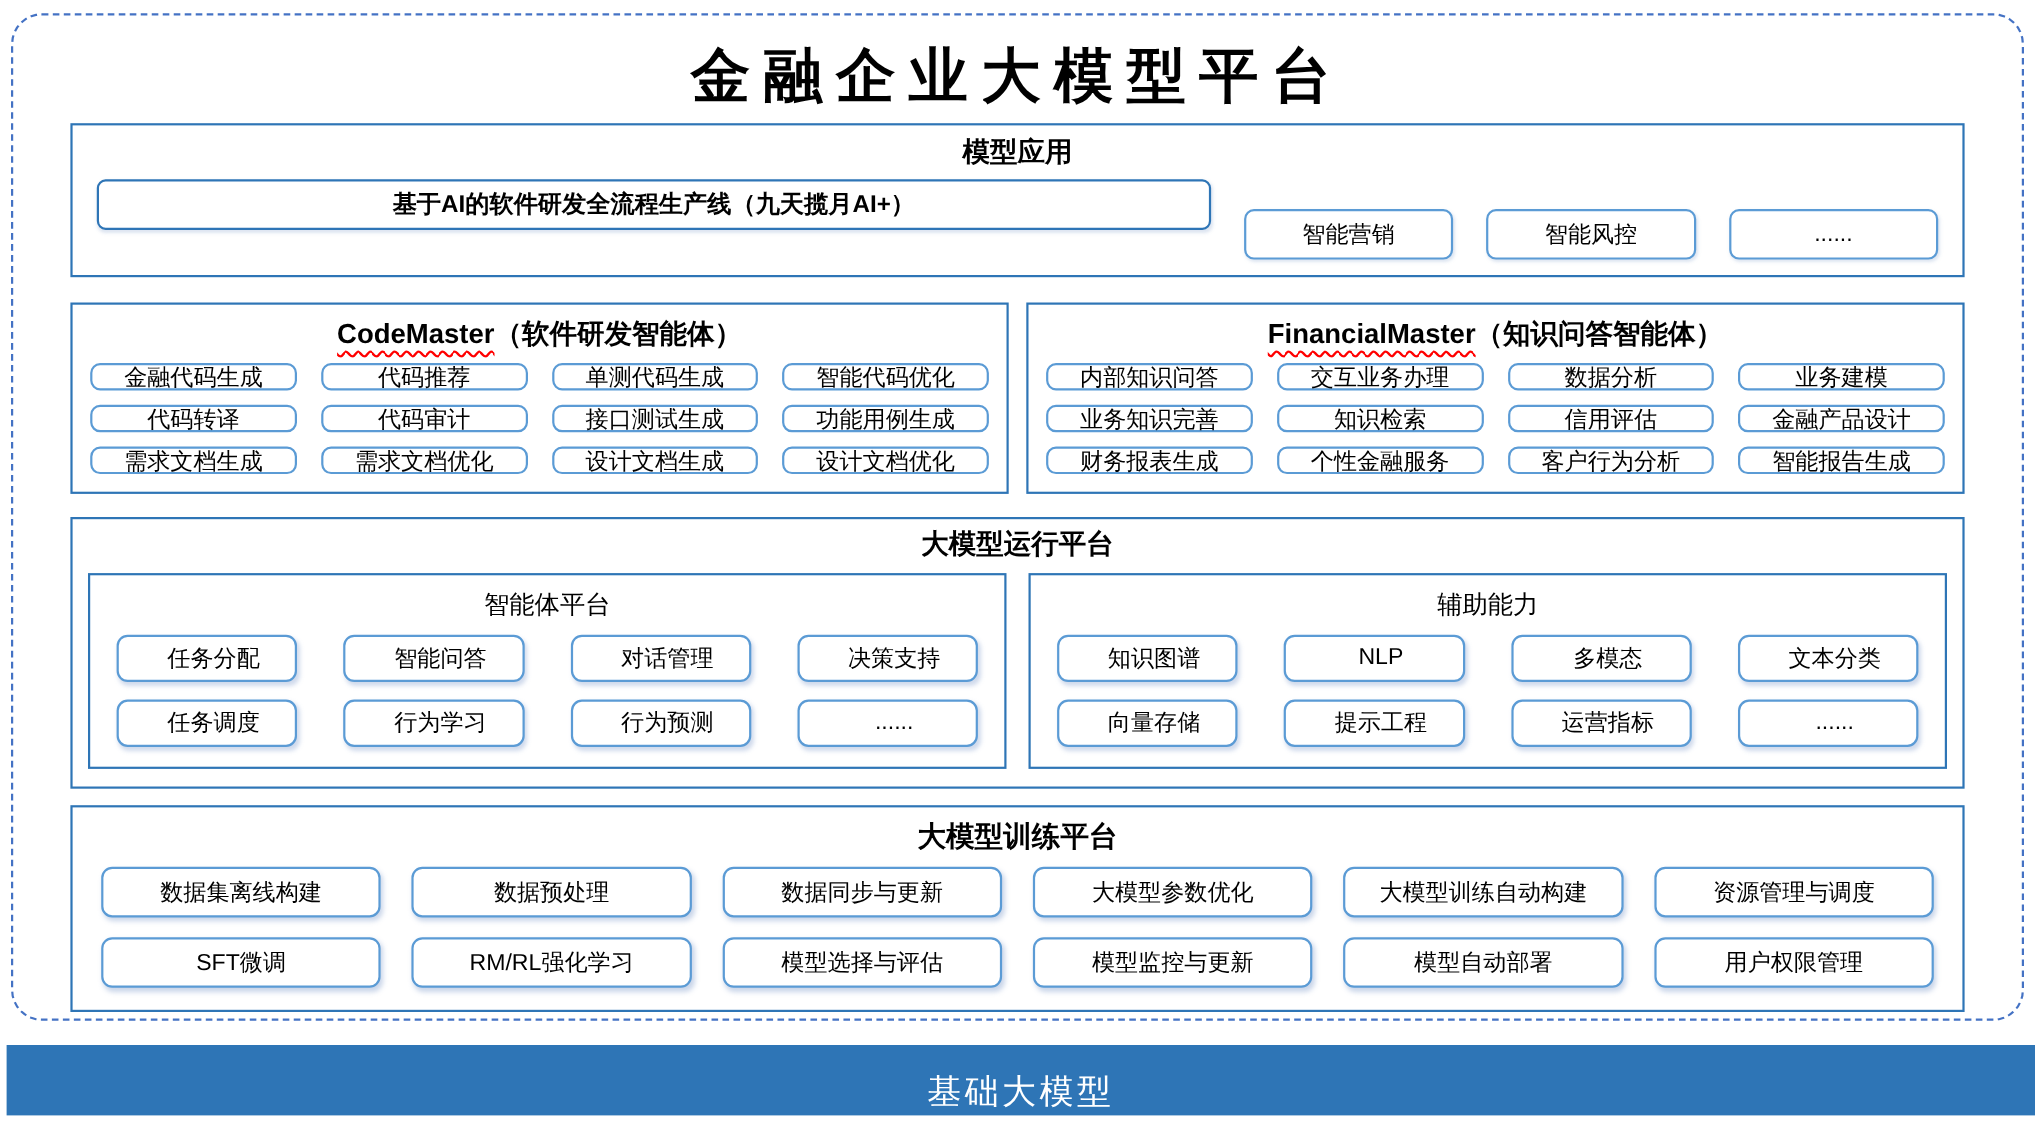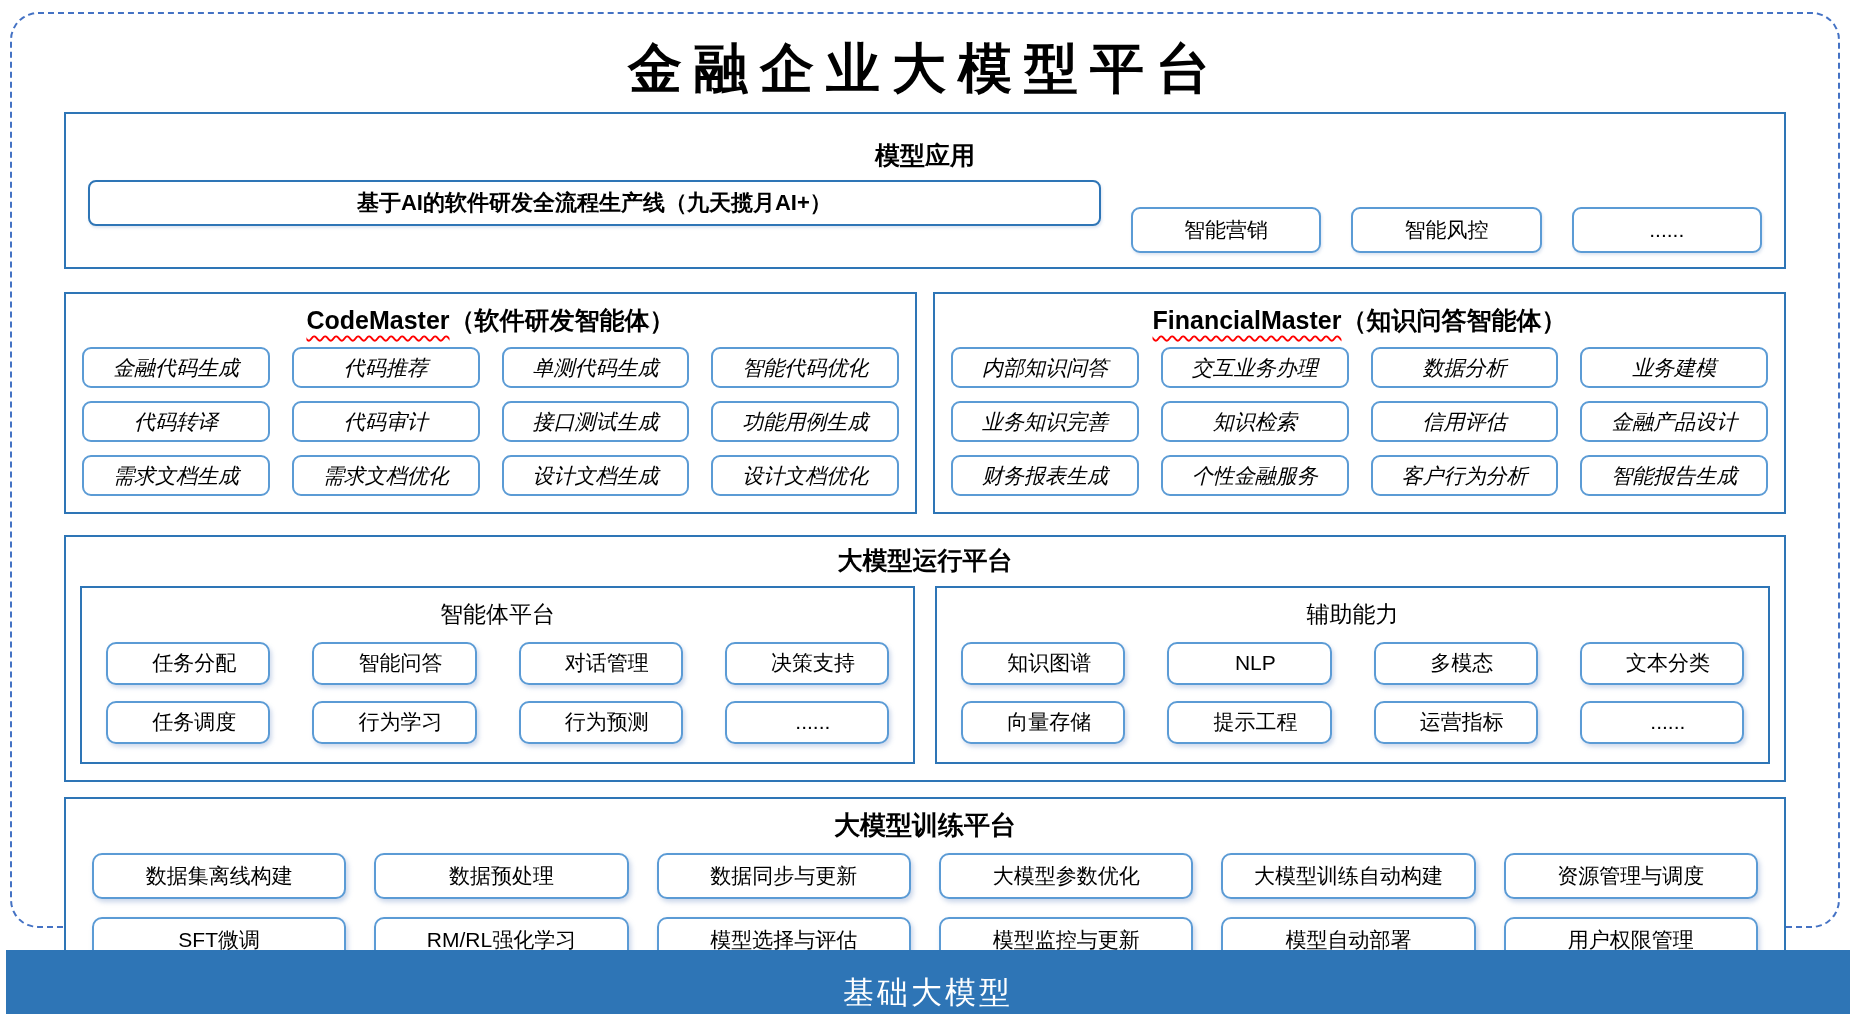--- a/index.html
+++ b/index.html
@@ -16,21 +16,21 @@
     text-align:center;margin-top:20px;height:68px;line-height:68px;
     font-family:"DejaVu Serif",serif;font-weight:700;font-size:54px;letter-spacing:12px;
   }
   .section{
     border:2px solid #2E75B6;margin:0 52px;background:#fff;box-sizing:border-box;
   }
   .sec-header{
     text-align:center;font-weight:700;font-size:25px;line-height:1.25;
   }
   
-  .sec-apps{margin-top:10px;padding:26px 12px 14px;}
+  .sec-apps{margin-top:10px;padding:9px 12px 14px;}
   .apps-row{display:flex;gap:30px;margin:9px 10px 0;}
   .chip{
     height:42px;border:2px solid #5B9BD5;border-radius:9px;background:#fff;
     display:flex;align-items:center;justify-content:center;
     font-size:21px;white-space:nowrap;box-sizing:border-box;
     box-shadow:1px 2px 3px rgba(120,150,200,.25);
     text-align:right;
   }
   .chip-pipeline{
     flex:0 0 60.5%;height:46px;font-weight:700;font-size:22px;
@@ -43,21 +43,21 @@
     flex:1;border:2px solid #2E75B6;background:#fff;box-sizing:border-box;
     padding:8px 16px 16px;
   }
   .agent-title{text-align:center;font-size:25px;font-weight:700;margin:2px 0 10px;}
   .wavy{
     text-decoration-line:underline;text-decoration-style:wavy;
     text-decoration-color:#FF0000;text-decoration-thickness:2px;
     text-underline-offset:6px;
   }
   .grid4{display:grid;grid-template-columns:repeat(4,1fr);gap:13px 22px;}
-  .agent-box .chip{box-shadow:none;height:41px;font-style:italic;}
+  .agent-box .chip{box-shadow:none;height:25px;}
   
   .sec-runtime{margin-top:21px;padding:8px 14px 16px;}
   .runtime-row{display:flex;gap:20px;margin-top:9px;}
   .sub-box{
     flex:1;border:2px solid #2E75B6;box-sizing:border-box;
     padding:6px 24px 18px;background:#fff;
   }
   .sub-title{text-align:center;font-size:23px;font-weight:400;margin:5px 0 12px;}
   .grid4-wide{display:grid;grid-template-columns:repeat(4,1fr);gap:16px 42px;}
   .grid4-wide .chip{height:43px;border-radius:10px;box-shadow:2px 3px 4px rgba(120,150,200,.35);padding-left:12px;}

